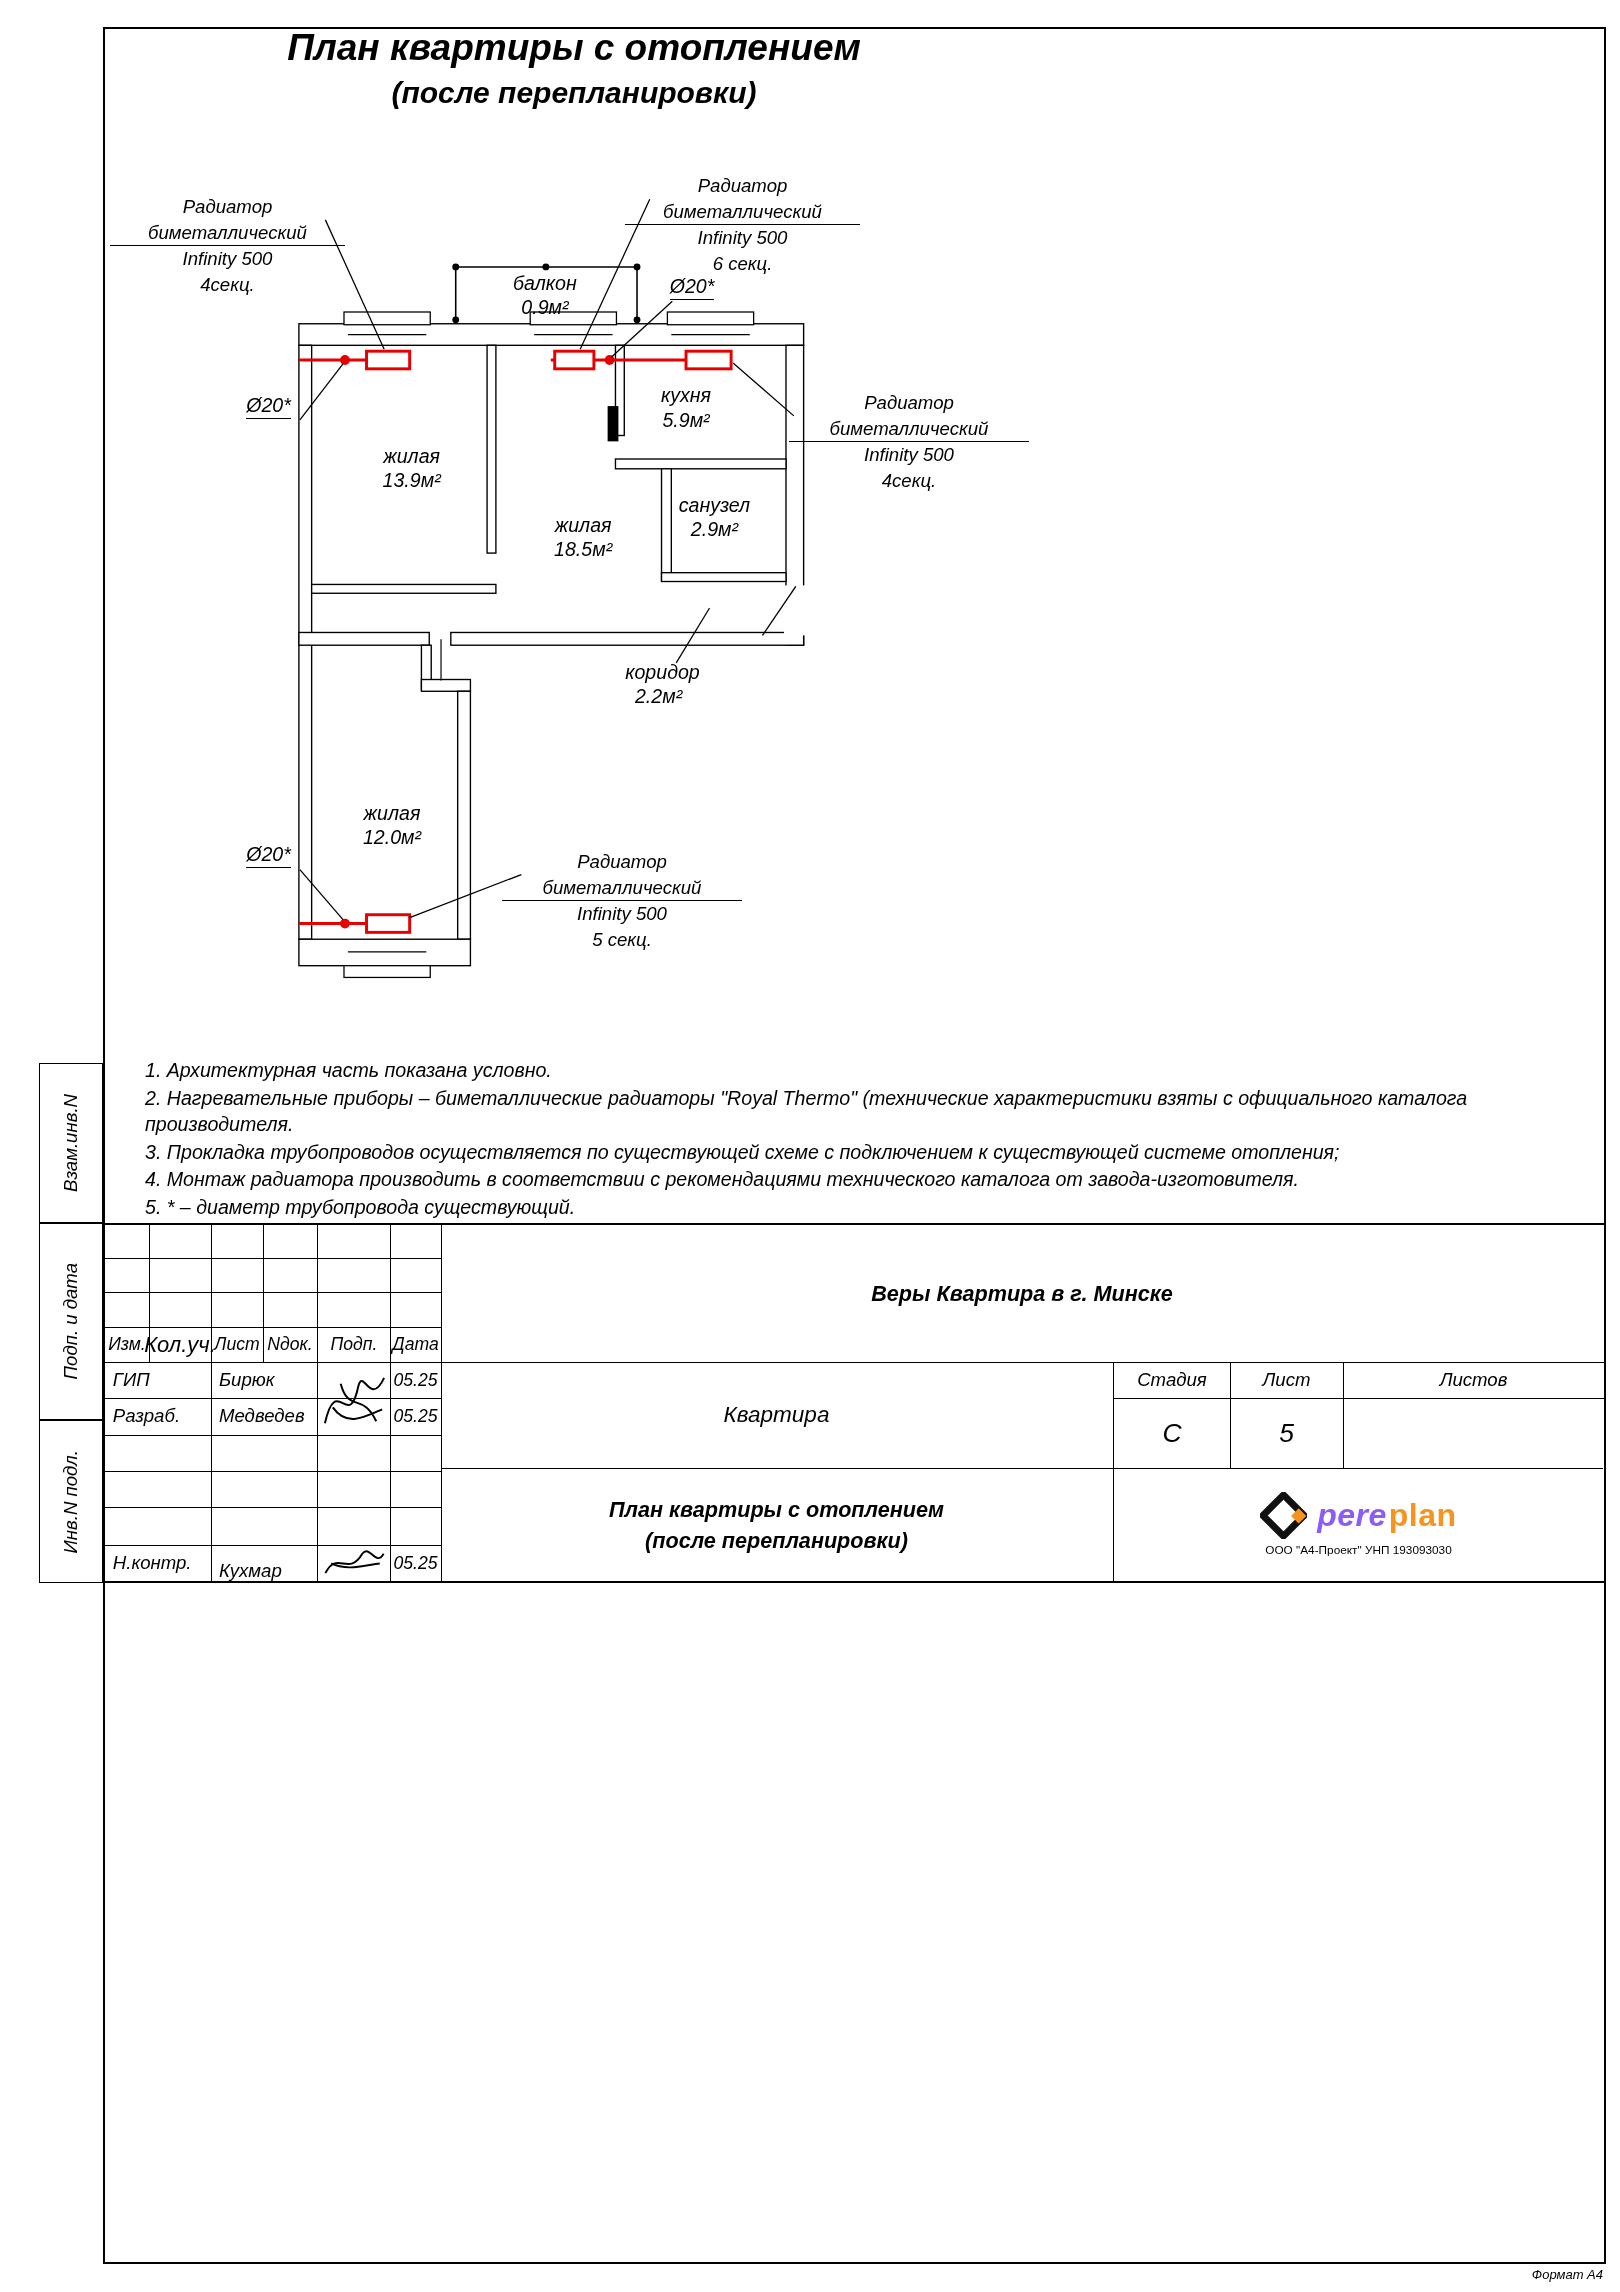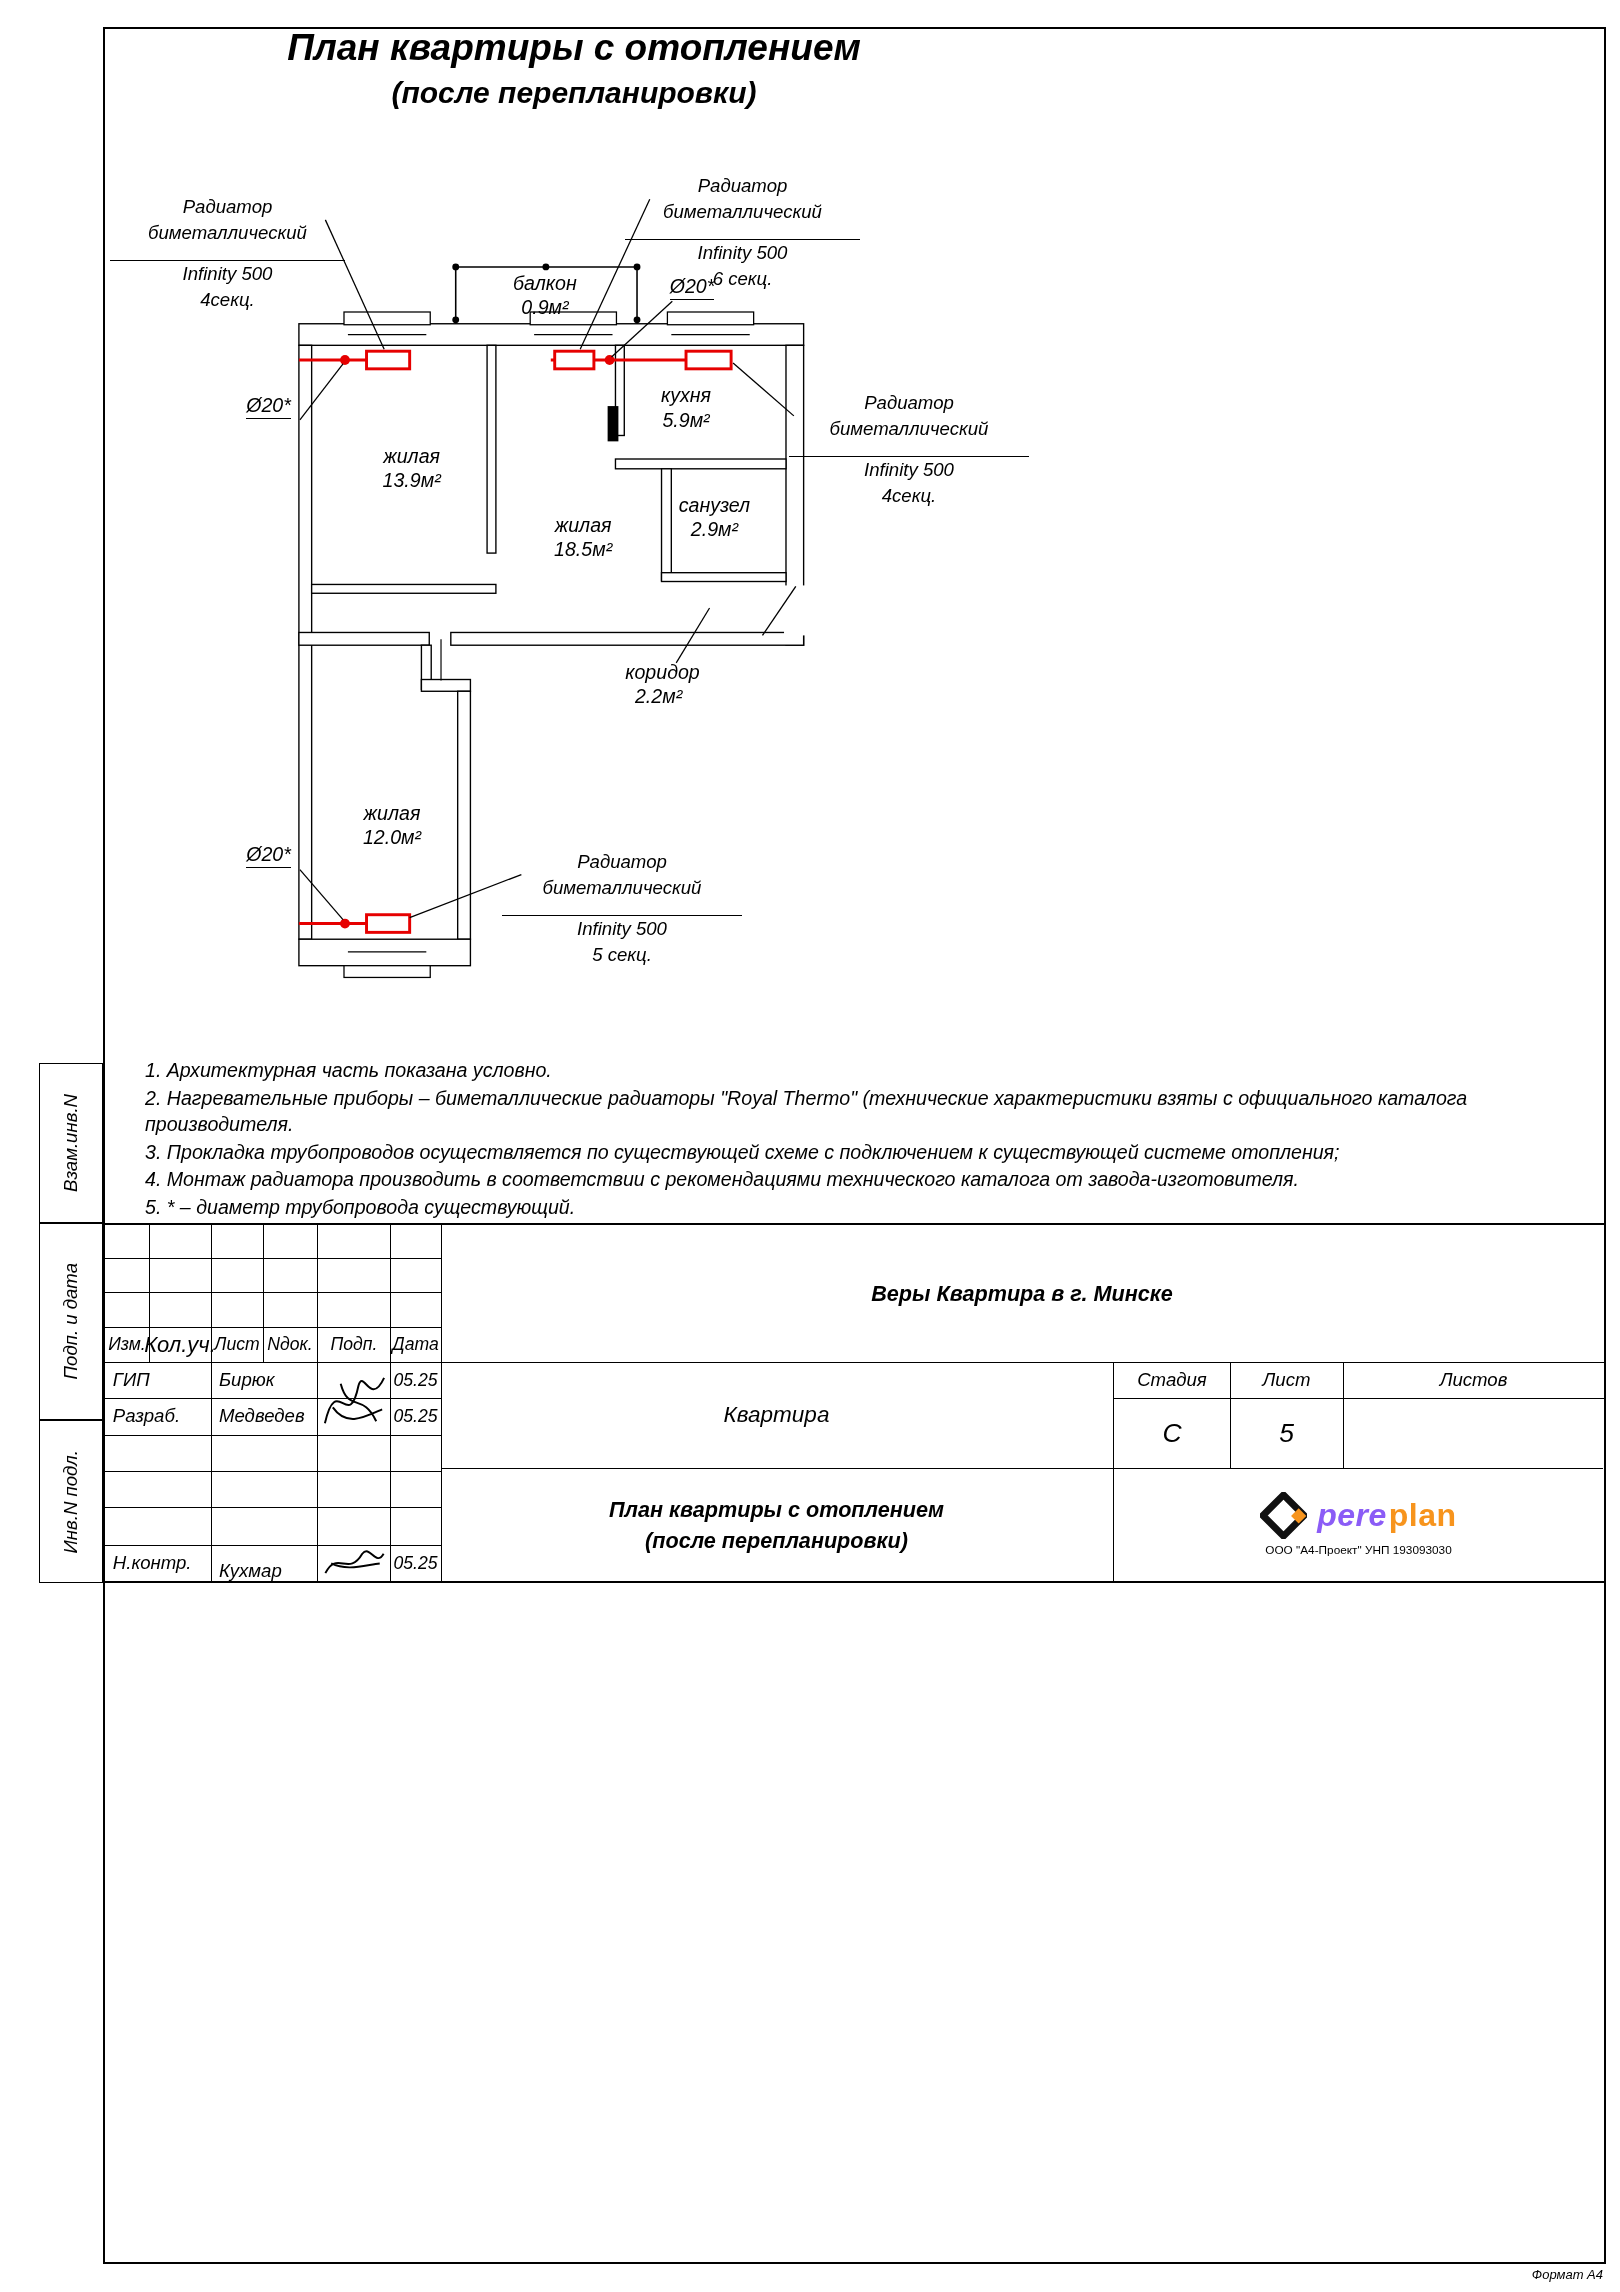--- a/index.html
+++ b/index.html
@@ -6,21 +6,21 @@
   body{
     width:1620px;height:2293px;position:relative;background:#fff;color:#000;
     font-family:"Liberation Sans",sans-serif;overflow:hidden;
   }
   .abs{position:absolute;}
   .it{font-style:italic;}
   .frame{border:2.5px solid #000;box-sizing:border-box;}
   .box{border:1.8px solid #000;box-sizing:border-box;display:flex;align-items:center;justify-content:center;}
   .vtext{writing-mode:vertical-rl;transform:rotate(180deg);font-style:italic;font-size:18.6px;white-space:nowrap;}
   .callout{position:absolute;text-align:center;font-style:italic;font-size:18.6px;line-height:25.5px;}
-  .callout .u{display:inline-block;border-bottom:1.5px solid #000;padding-bottom:15px;}
+  .callout .u{display:inline-block;border-bottom:1.5px solid #000;padding-bottom:0;}
   .dia{position:absolute;text-align:center;font-style:italic;font-size:19.6px;}
   .dia .u{display:inline-block;border-bottom:1.5px solid #000;padding-bottom:1px;text-align:center;}
   .notes{position:absolute;left:145px;top:1057px;width:1404px;font-style:italic;font-size:19.6px;line-height:26.5px;}
   .notes div{margin-bottom:1px;}
   
   .stamp{position:absolute;left:103px;top:1223px;width:1503px;height:360px;border:2px solid #000;box-sizing:border-box;}
   .vline{position:absolute;border-left:1.6px solid #000;width:0;}
   .hline{position:absolute;border-top:1.6px solid #000;height:0;}
   .scell{position:absolute;display:flex;align-items:center;justify-content:center;text-align:center;font-style:italic;}
   .srole{position:absolute;font-style:italic;font-size:18.6px;line-height:36px;}

